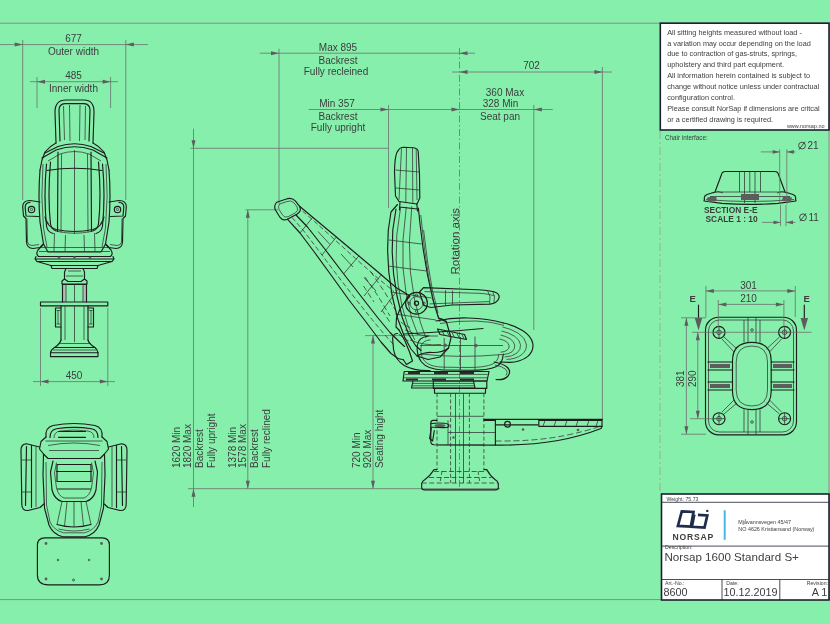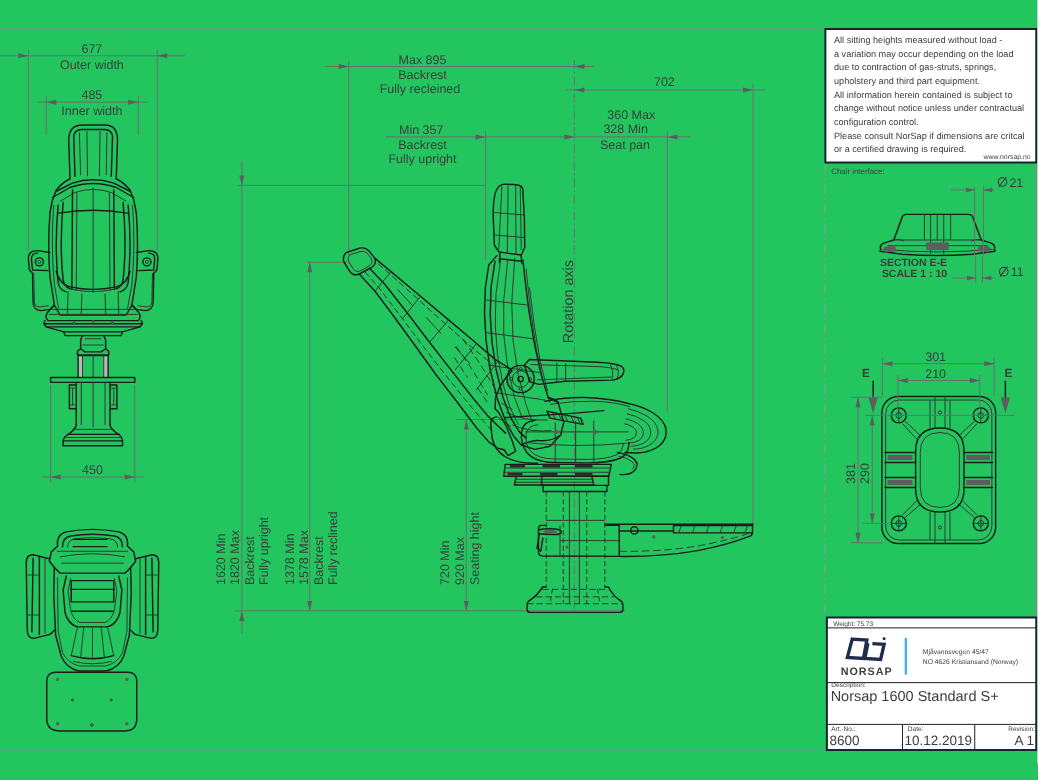--- a/index.html
+++ b/index.html
@@ -1,16 +1,16 @@
 <!DOCTYPE html>
 <html><head>
 <meta charset="utf-8">
 <style>
 html,body{margin:0;padding:0;background:#fff;}
-#sheet{position:relative;width:830px;height:624px;background:#22c55e;overflow:hidden;}
+#sheet{position:relative;width:830px;height:624px;background:#86efac;overflow:hidden;}
 svg{position:absolute;top:0;left:0;}
 text{font-family:"Liberation Sans",sans-serif;fill:#3d3d3d;}
 .dim{stroke:#6e6e6e;stroke-width:0.8;fill:none;}
 .dimd{stroke:#6e6e6e;stroke-width:0.8;fill:none;stroke-dasharray:7 2.5 1.5 2.5;}
 .part{stroke:#1d1d1d;stroke-width:1.15;fill:none;stroke-linejoin:round;stroke-linecap:round;}
 .thin{stroke:#313131;stroke-width:0.75;fill:none;stroke-linejoin:round;}
 .hid{stroke:#313131;stroke-width:0.75;fill:none;stroke-dasharray:4 2.2;}
 .arr{fill:#5d5d5d;stroke:none;}
 .t10{font-size:10px;}
 </style>

